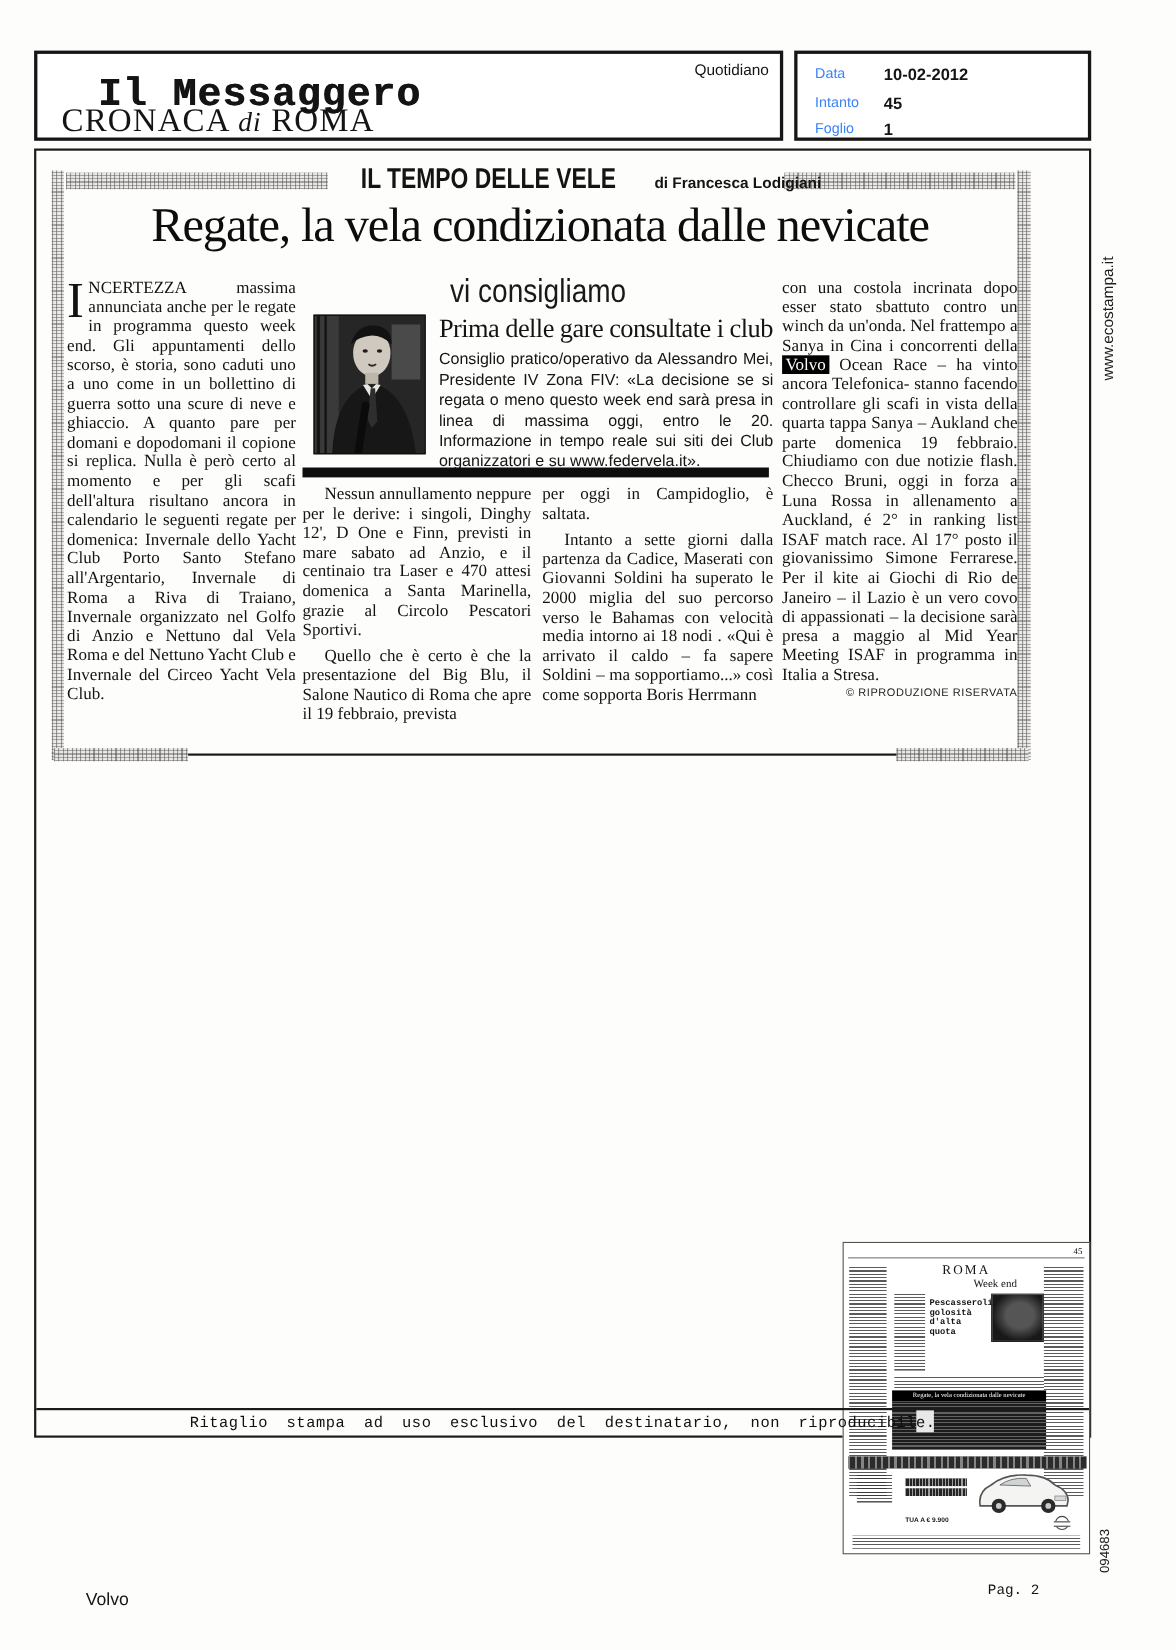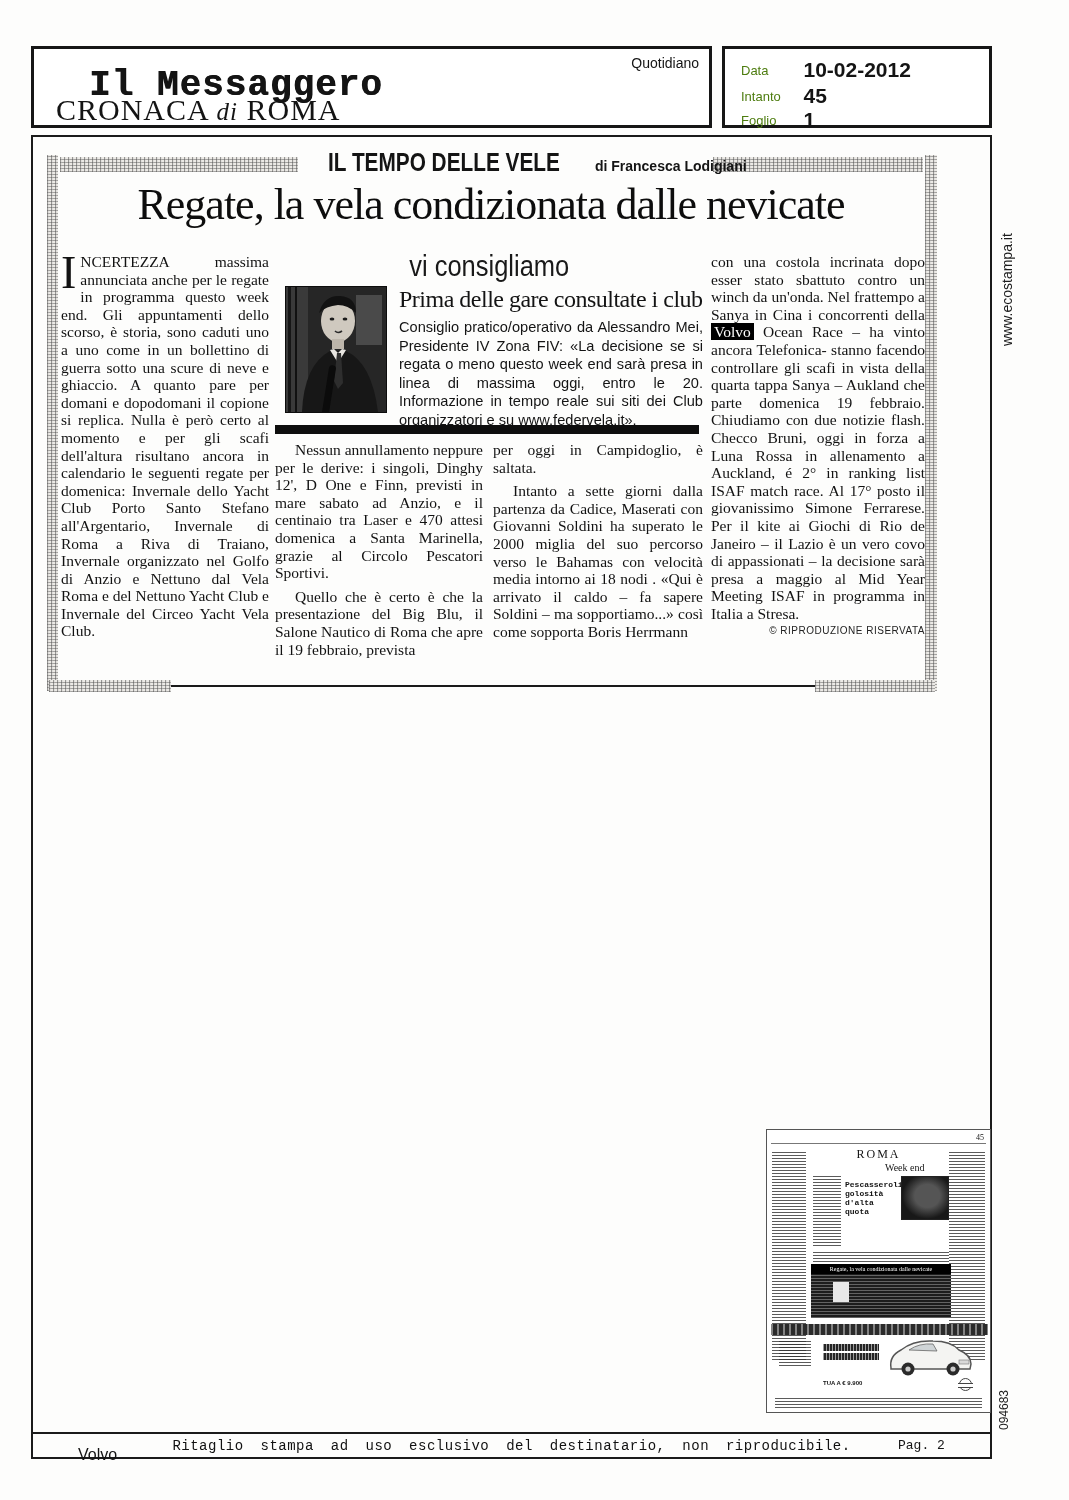--- a/index.html
+++ b/index.html
@@ -25,35 +25,35 @@
   .quotidiano {
     position:absolute; right:10px; top:6px;
     font-family:"Liberation Sans", sans-serif; font-size:14px;
   }
   .hbox-right {
     position:absolute; left:722px; top:46px; width:270px; height:82px;
     border:3px solid #161616; background:#fff;
     font-family:"Liberation Sans", sans-serif;
   }
   .meta-row { position:absolute; left:16px; }
-  .meta-row .lbl { display:inline-block; width:58px; font-size:13px; color:#4d7c0f; }
-  .meta-row .val { font-size:21px; font-weight:bold; vertical-align:-2px; }
+  .meta-row .lbl { display:inline-block; width:58px; font-size:13px; color:#3b82f6; }
+  .meta-row .val { font-size:15px; font-weight:bold; vertical-align:-2px; }
   .mr1 { top:9px; } .mr2 { top:35px; } .mr3 { top:59px; }
 
   
   .vert {
     position:absolute; writing-mode:vertical-rl; transform:rotate(180deg);
     font-family:"Liberation Sans", sans-serif; color:#1c1c1c;
   }
   .ecostampa { left:999px; top:146px; width:20px; height:200px; font-size:14px; }
   .clipcode  { left:997px; top:1352px; width:17px; height:78px; font-size:12px; }
 
   
   .frame {
-    position:absolute; left:31px; top:135px; width:961px; height:1324px;
+    position:absolute; left:31px; top:135px; width:961px; height:1172px;
     border:2px solid #1b1b1b; background:#fdfdfc;
   }
   .ritaglio-band {
     position:absolute; left:0; right:0; bottom:0; height:25px;
     border-top:2px solid #1b1b1b;
     display:flex; align-items:center; justify-content:center;
     font-family:"Liberation Mono", monospace; font-size:14px;
     word-spacing:8px; letter-spacing:0.5px; color:#111;
   }
 

